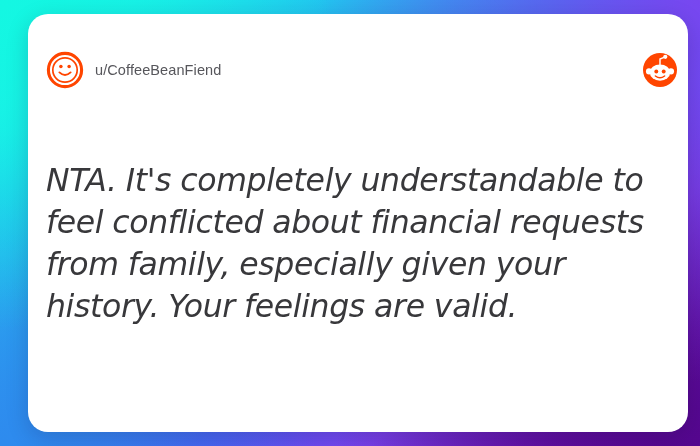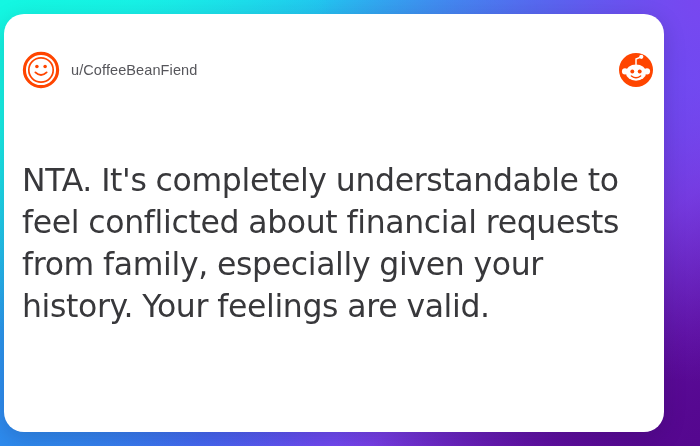--- a/index.html
+++ b/index.html
@@ -40,21 +40,21 @@
       radial-gradient(circle at 100% 0%, rgba(123,69,240,0.95) 0%, rgba(123,69,240,0) 46%),
       radial-gradient(circle at 0% 0%,  rgba(20,247,226,0.95) 0%, rgba(20,247,226,0) 40%),
       radial-gradient(circle at 0% 100%, rgba(46,139,238,0.9) 0%, rgba(46,139,238,0) 38%),
       radial-gradient(circle at 100% 100%, rgba(85,7,143,0.95) 0%, rgba(85,7,143,0) 44%);
     pointer-events:none;
   }
 
   
   #card {
     position: absolute;
-    left: 4px;
+    left: 28px;
     top: 14px;
     width: 660px;
     height: 418px;
     background: #FFFFFF;
     border-radius: 20px;
     box-shadow: 0 6px 22px rgba(20,10,50,0.18);
     overflow: hidden;
   }
 
   
@@ -103,20 +103,21 @@
     left: 18px;
     top: 145px;
     width: 630px;
     font-size: 31.5px;
     line-height: 42px;
     letter-spacing: -0.35px;
     color: #38383B;
     font-weight: 400;
     font-family: "DejaVu Sans", sans-serif;
     word-spacing: -0.5px;
+    font-style: italic;
   }
 </style>
 </head>
 <body>
 
 <div id="stage">
 
   <div id="card">
 
     <div id="card-header">

